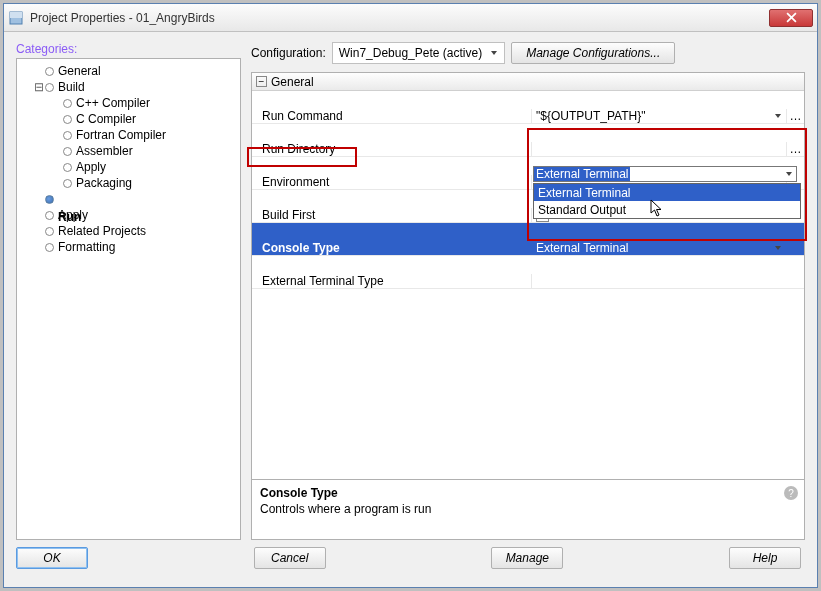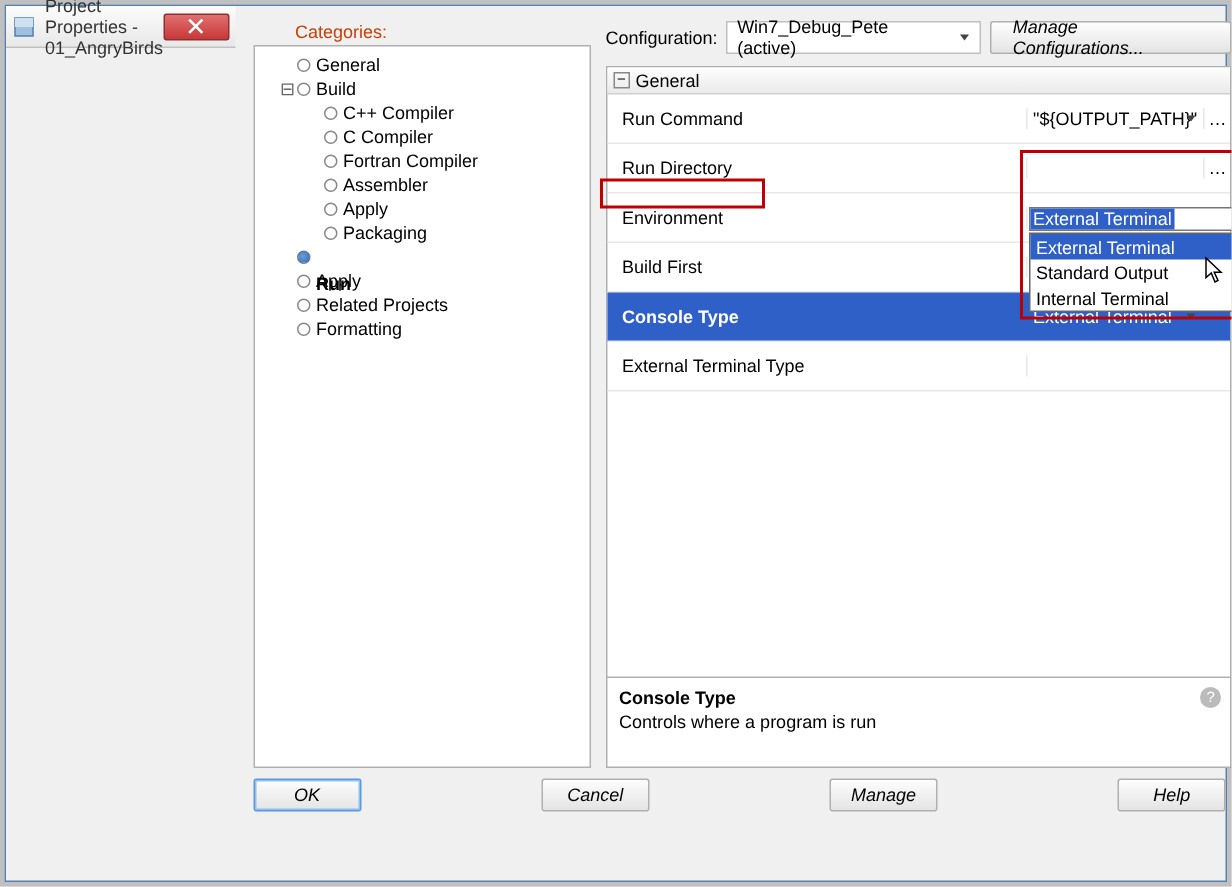--- a/index.html
+++ b/index.html
@@ -1,48 +1,48 @@
 <!DOCTYPE html>
 <html><head>
 <meta charset="utf-8">
 <style>
 * { box-sizing: border-box; margin: 0; padding: 0; font-family: "Segoe UI", Tahoma, sans-serif; font-size: 12px; }
 body { background: #c0c0c0; padding: 3px; }
-.window { width: 815px; height: 585px; background: #f0f0f0; border: 1px solid #5a80b0; display: flex; flex-direction: row; }
+.window { width: 815px; height: 585px; background: #f0f0f0; border: 1px solid #5a80b0; display: flex; flex-direction: column; }
 .titlebar { height: 28px; background: linear-gradient(to bottom, #fcfcfc, #e8e8e8); border-bottom: 1px solid #c0c0c0; display: flex; align-items: center; padding: 0 4px; }
 .titlebar-icon { width: 16px; height: 16px; margin-right: 6px; }
 .titlebar-icon svg { width: 16px; height: 16px; }
 .titlebar-title { flex: 1; color: #333; }
 .close-btn { width: 44px; height: 18px; background: linear-gradient(to bottom, #e07070, #c83838); border: 1px solid #903030; border-radius: 2px; display: flex; align-items: center; justify-content: center; cursor: pointer; }
 .close-btn svg { width: 11px; height: 11px; }
 .body-area { flex: 1; padding: 10px 12px 8px 12px; display: flex; flex-direction: column; }
 .top-row { display: flex; gap: 10px; height: 498px; }
 .left-pane { width: 225px; display: flex; flex-direction: column; }
-.cat-label { color: #c2410c; margin-bottom: 2px; margin-left: 28px; }
+.cat-label { color: #8b5cf6; margin-bottom: 2px; }
 .tree-box { flex: 1; border: 1px solid #b0b0b0; background: #fff; padding: 4px 2px; overflow: hidden; }
 .tree { list-style: none; }
 .tree li { display: flex; align-items: center; height: 16px; white-space: nowrap; }
 .tree .tog { width: 12px; display: inline-block; text-align: center; color: #666; cursor: pointer; }
 .tree .dotline { color: #aaa; margin-right: 2px; }
 .tree .rad { width: 9px; height: 9px; border: 1px solid #888; border-radius: 50%; margin-right: 4px; display: inline-block; }
 .tree .rad.filled { background: radial-gradient(circle at 40% 40%, #6a9de0, #3a6db0); border-color: #5a7da0; }
 .tree .lbl { cursor: pointer; }
 .tree .lbl.bold { font-weight: bold; margin-top: 36px; }
 .tree .indent1 { padding-left: 14px; }
 .tree .indent2 { padding-left: 30px; }
 .right-pane { flex: 1; display: flex; flex-direction: column; }
 .config-row { display: flex; align-items: center; gap: 6px; margin-bottom: 8px; }
 .combo { height: 22px; border: 1px solid #c0c0c0; background: #fff; display: flex; align-items: center; padding: 0 6px; cursor: pointer; }
 .combo .caret { margin-left: 8px; }
 .btn { height: 22px; border: 1px solid #b0b0b0; background: linear-gradient(to bottom, #fdfdfd, #e4e4e4); border-radius: 2px; padding: 0 14px; display: flex; align-items: center; cursor: pointer; font-style: italic; }
 .btn.def { border-color: #5a9ae0; box-shadow: 0 0 0 1px #8ec0f0 inset; }
 .grid-box { flex: 1; border: 1px solid #b0b0b0; background: #fff; position: relative; }
 .grid-header { background: linear-gradient(to bottom, #fefefe, #eaeaea); border-bottom: 1px solid #cfcfcf; height: 18px; display: flex; align-items: center; padding: 0 4px; }
 .grid-header .tog { width: 11px; height: 11px; border: 1px solid #888; display: inline-flex; align-items: center; justify-content: center; margin-right: 4px; font-size: 10px; line-height: 1; }
-.grid-row { height: 33px; display: flex; align-items: center; border-bottom: 1px solid #e8e8e8; }
+.grid-row { height: 33px; display: flex; align-items: flex-end; border-bottom: 1px solid #e8e8e8; }
 .grid-row .k { width: 280px; padding-left: 10px; display: flex; align-items: center; border-right: 1px solid #e8e8e8; }
 .grid-row .v { flex: 1; display: flex; align-items: center; padding: 0 4px; position: relative; }
 .grid-row .ell { width: 18px; border-left: 1px solid #e8e8e8; display: flex; align-items: center; justify-content: center; cursor: pointer; }
 .grid-row.sel { background: #2f60c8; color: #fff; }
 .grid-row.sel .k { font-weight: bold; border-right: 1px solid #2f60c8; color: #fff; }
 .grid-row .checkbox { width: 13px; height: 13px; border: 1px solid #888; background: #fff; }
 .grid-row .vcaret { position: absolute; right: 4px; }
 .red-box1 { position: absolute; border: 2px solid #c00000; pointer-events: none; left: -5px; top: 74px; width: 110px; height: 20px; }
 .red-box2 { position: absolute; border: 2px solid #c00000; pointer-events: none; left: 275px; top: 55px; width: 280px; height: 113px; z-index: 5; }
 .dropdown { position: absolute; left: 281px; top: 110px; width: 268px; border: 1px solid #666; background: #fff; z-index: 4; }
@@ -227,21 +227,20 @@
           <div class="selbox-input">
             <span class="txt">External Terminal</span>
             <span class="icaret"><svg viewBox="0 0 8 8" width="8" height="8">
                   <path d="M1 2 L4 6 L7 2 Z" fill="#444"></path>
                 </svg></span>
           </div>
 
           <div class="dropdown" id="dropdown">
               <div class="opt sel">External Terminal</div>
               <div class="opt">Standard Output</div>
-              <div class="opt">Internal Terminal</div>
             </div>
 
           <div class="red-box1"></div>
           <div class="red-box2"></div>
 
           <span class="cursor-ptr">
             <svg width="16" height="20" viewBox="0 0 16 20">
                 <path d="M1 1 L1 14 L4.5 11 L7 17 L9 16 L6.5 10.5 L11 10.5 Z" fill="#fff" stroke="#000" stroke-width="1"></path>
               </svg>
           </span>

